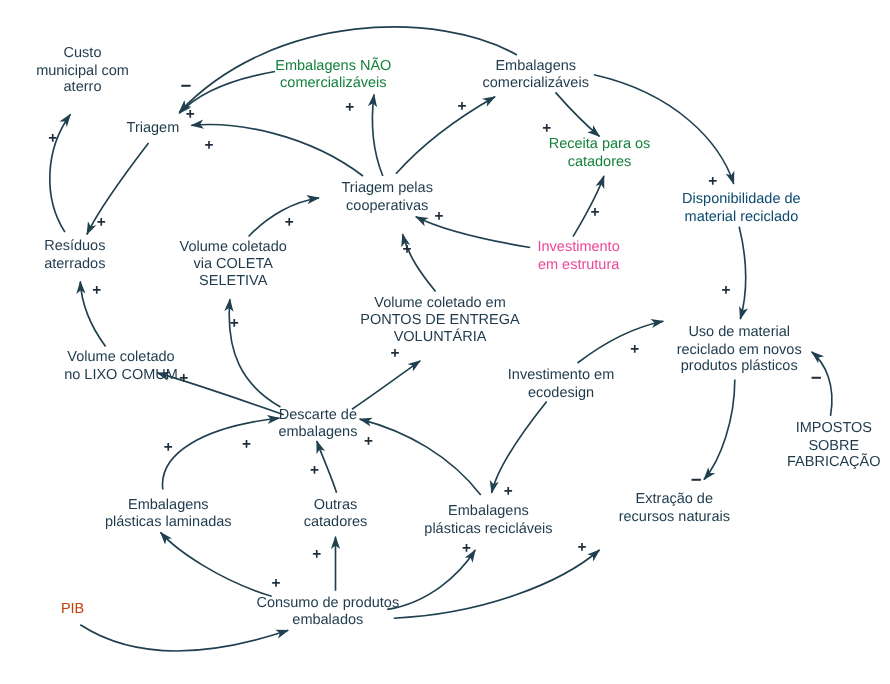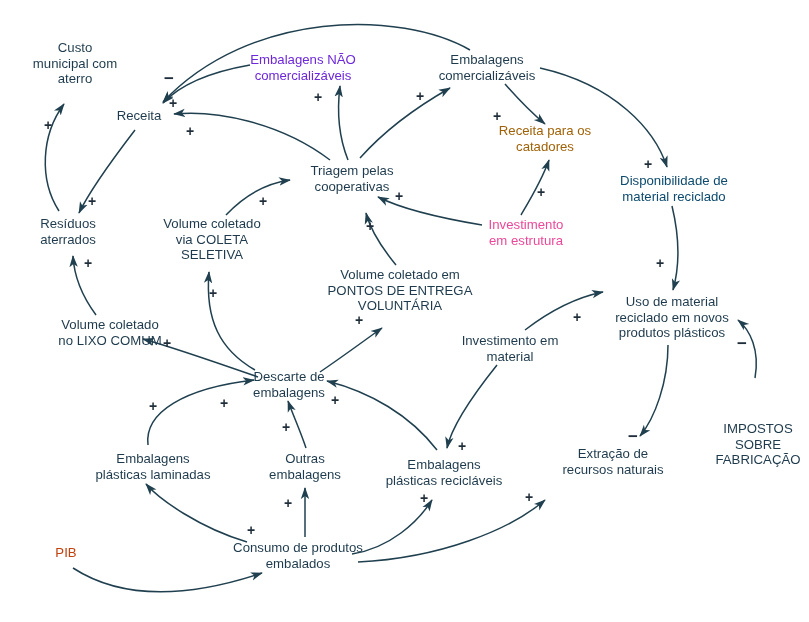--- a/index.html
+++ b/index.html
@@ -96,26 +96,26 @@
         <path class="edge-path" d="M 73 568 C 130 605 205 592 262 573" marker-end="url(#arrowhead)" stroke="#20404f"></path>
         <path class="edge-path" d="M 352 554 C 390 548 418 522 432 500" marker-end="url(#arrowhead)" stroke="#20404f"></path>
         <path class="edge-path" d="M 358 562 C 440 558 510 530 545 500" marker-end="url(#arrowhead)" stroke="#20404f"></path>
       </g>
   </svg>
 
   <div id="nodes-layer">
       <div class="node-label" style="left: 75px; top: 63px; color: rgb(30, 58, 76);">Custo
 municipal com
 aterro</div>
-      <div class="node-label" style="left: 139px; top: 116px; color: rgb(30, 58, 76);">Receita</div>
-      <div class="node-label" style="left: 303px; top: 67px; color: #6d28d9;">Embalagens NÃO
+      <div class="node-label" style="left: 139px; top: 116px; color: rgb(30, 58, 76);">Triagem</div>
+      <div class="node-label" style="left: 303px; top: 67px; color: #15803d;">Embalagens NÃO
 comercializáveis</div>
       <div class="node-label" style="left: 487px; top: 67px; color: rgb(30, 58, 76);">Embalagens
 comercializáveis</div>
-      <div class="node-label" style="left: 545px; top: 138px; color: #a16207;">Receita para os
+      <div class="node-label" style="left: 545px; top: 138px; color: #15803d;">Receita para os
 catadores</div>
       <div class="node-label" style="left: 674px; top: 188px; color: #0c4a6e;">Disponibilidade de
 material reciclado</div>
       <div class="node-label" style="left: 68px; top: 231px; color: rgb(30, 58, 76);">Resíduos
 aterrados</div>
       <div class="node-label" style="left: 352px; top: 178px; color: rgb(30, 58, 76); text-align: center;">Triagem pelas
 cooperativas</div>
       <div class="node-label" style="left: 212px; top: 239px; color: rgb(30, 58, 76);">Volume coletado
 via COLETA
 SELETIVA</div>
@@ -123,30 +123,30 @@
 em estrutura</div>
       <div class="node-label" style="left: 400px; top: 290px; color: rgb(30, 58, 76);">Volume coletado em
 PONTOS DE ENTREGA
 VOLUNTÁRIA</div>
       <div class="node-label" style="left: 672px; top: 317px; color: rgb(30, 58, 76);">Uso de material
 reciclado em novos
 produtos plásticos</div>
       <div class="node-label" style="left: 110px; top: 332px; color: rgb(30, 58, 76);">Volume coletado
 no LIXO COMUM</div>
       <div class="node-label" style="left: 510px; top: 348px; color: rgb(30, 58, 76);">Investimento em
-material</div>
-      <div class="node-label" style="left: 758px; top: 404px; color: rgb(30, 58, 76); margin-top: 40px;">IMPOSTOS
+ecodesign</div>
+      <div class="node-label" style="left: 758px; top: 404px; color: rgb(30, 58, 76);">IMPOSTOS
 SOBRE
 FABRICAÇÃO</div>
       <div class="node-label" style="left: 289px; top: 384px; color: rgb(30, 58, 76); text-align: center;">Descarte de
 embalagens</div>
       <div class="node-label" style="left: 153px; top: 466px; color: rgb(30, 58, 76);">Embalagens
 plásticas laminadas</div>
       <div class="node-label" style="left: 305px; top: 466px; color: rgb(30, 58, 76);">Outras
-embalagens</div>
+catadores</div>
       <div class="node-label" style="left: 444px; top: 472px; color: rgb(30, 58, 76);">Embalagens
 plásticas recicláveis</div>
       <div class="node-label" style="left: 613px; top: 461px; color: rgb(30, 58, 76);">Extração de
 recursos naturais</div>
       <div class="node-label" style="left: 298px; top: 555px; color: rgb(30, 58, 76);">Consumo de produtos
 embalados</div>
       <div class="node-label" style="left: 66px; top: 553px; color: #c2410c;">PIB</div>
     </div>
   <div id="polarity-layer">
       <div class="polarity minus" style="left: 169px; top: 79px; color: rgb(31, 45, 58);">−</div>

